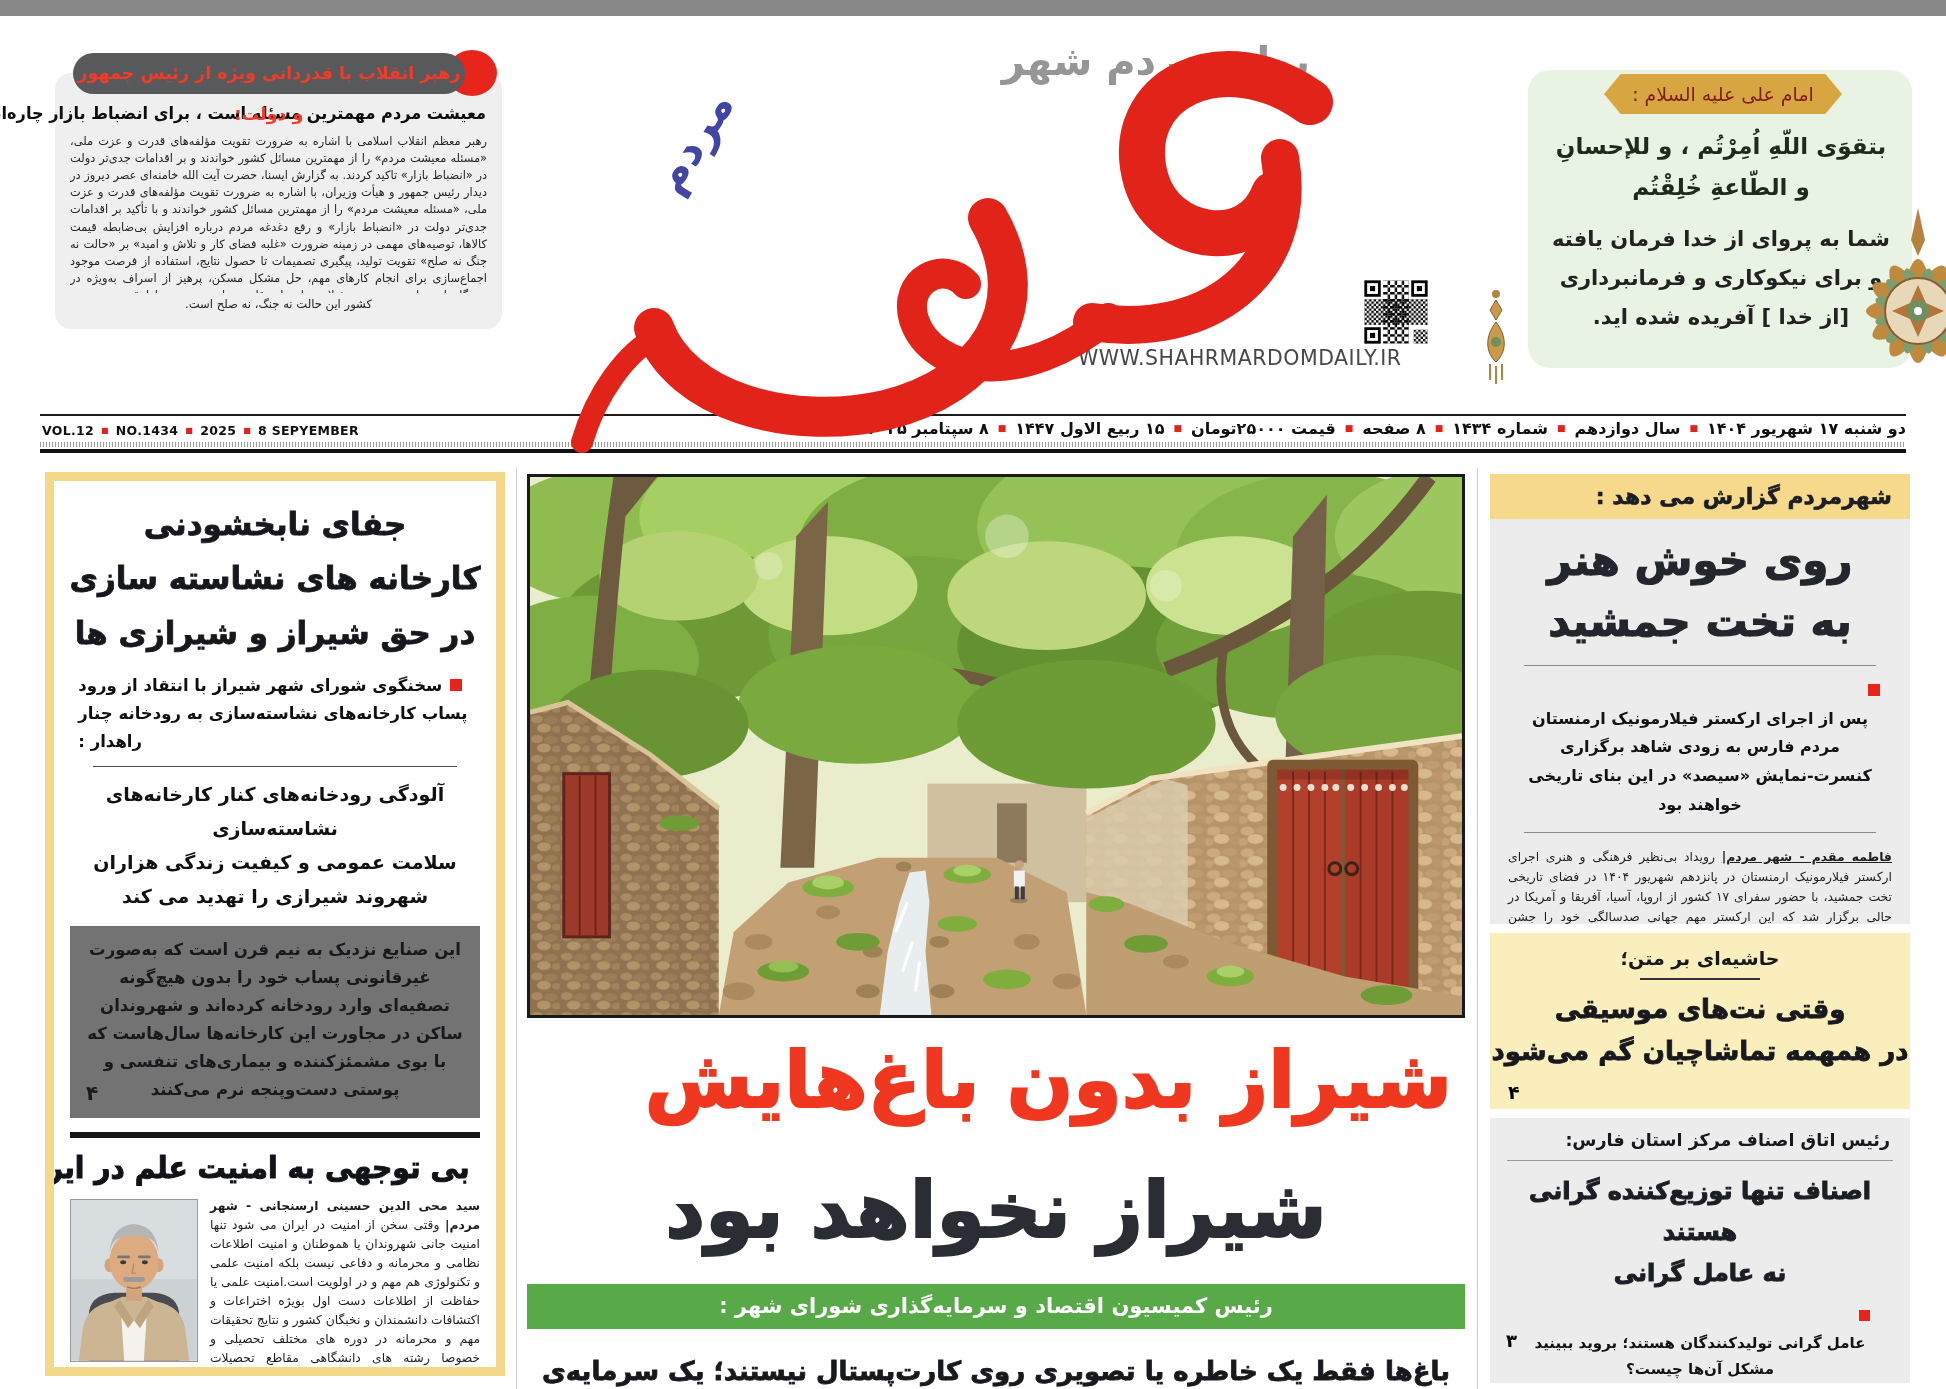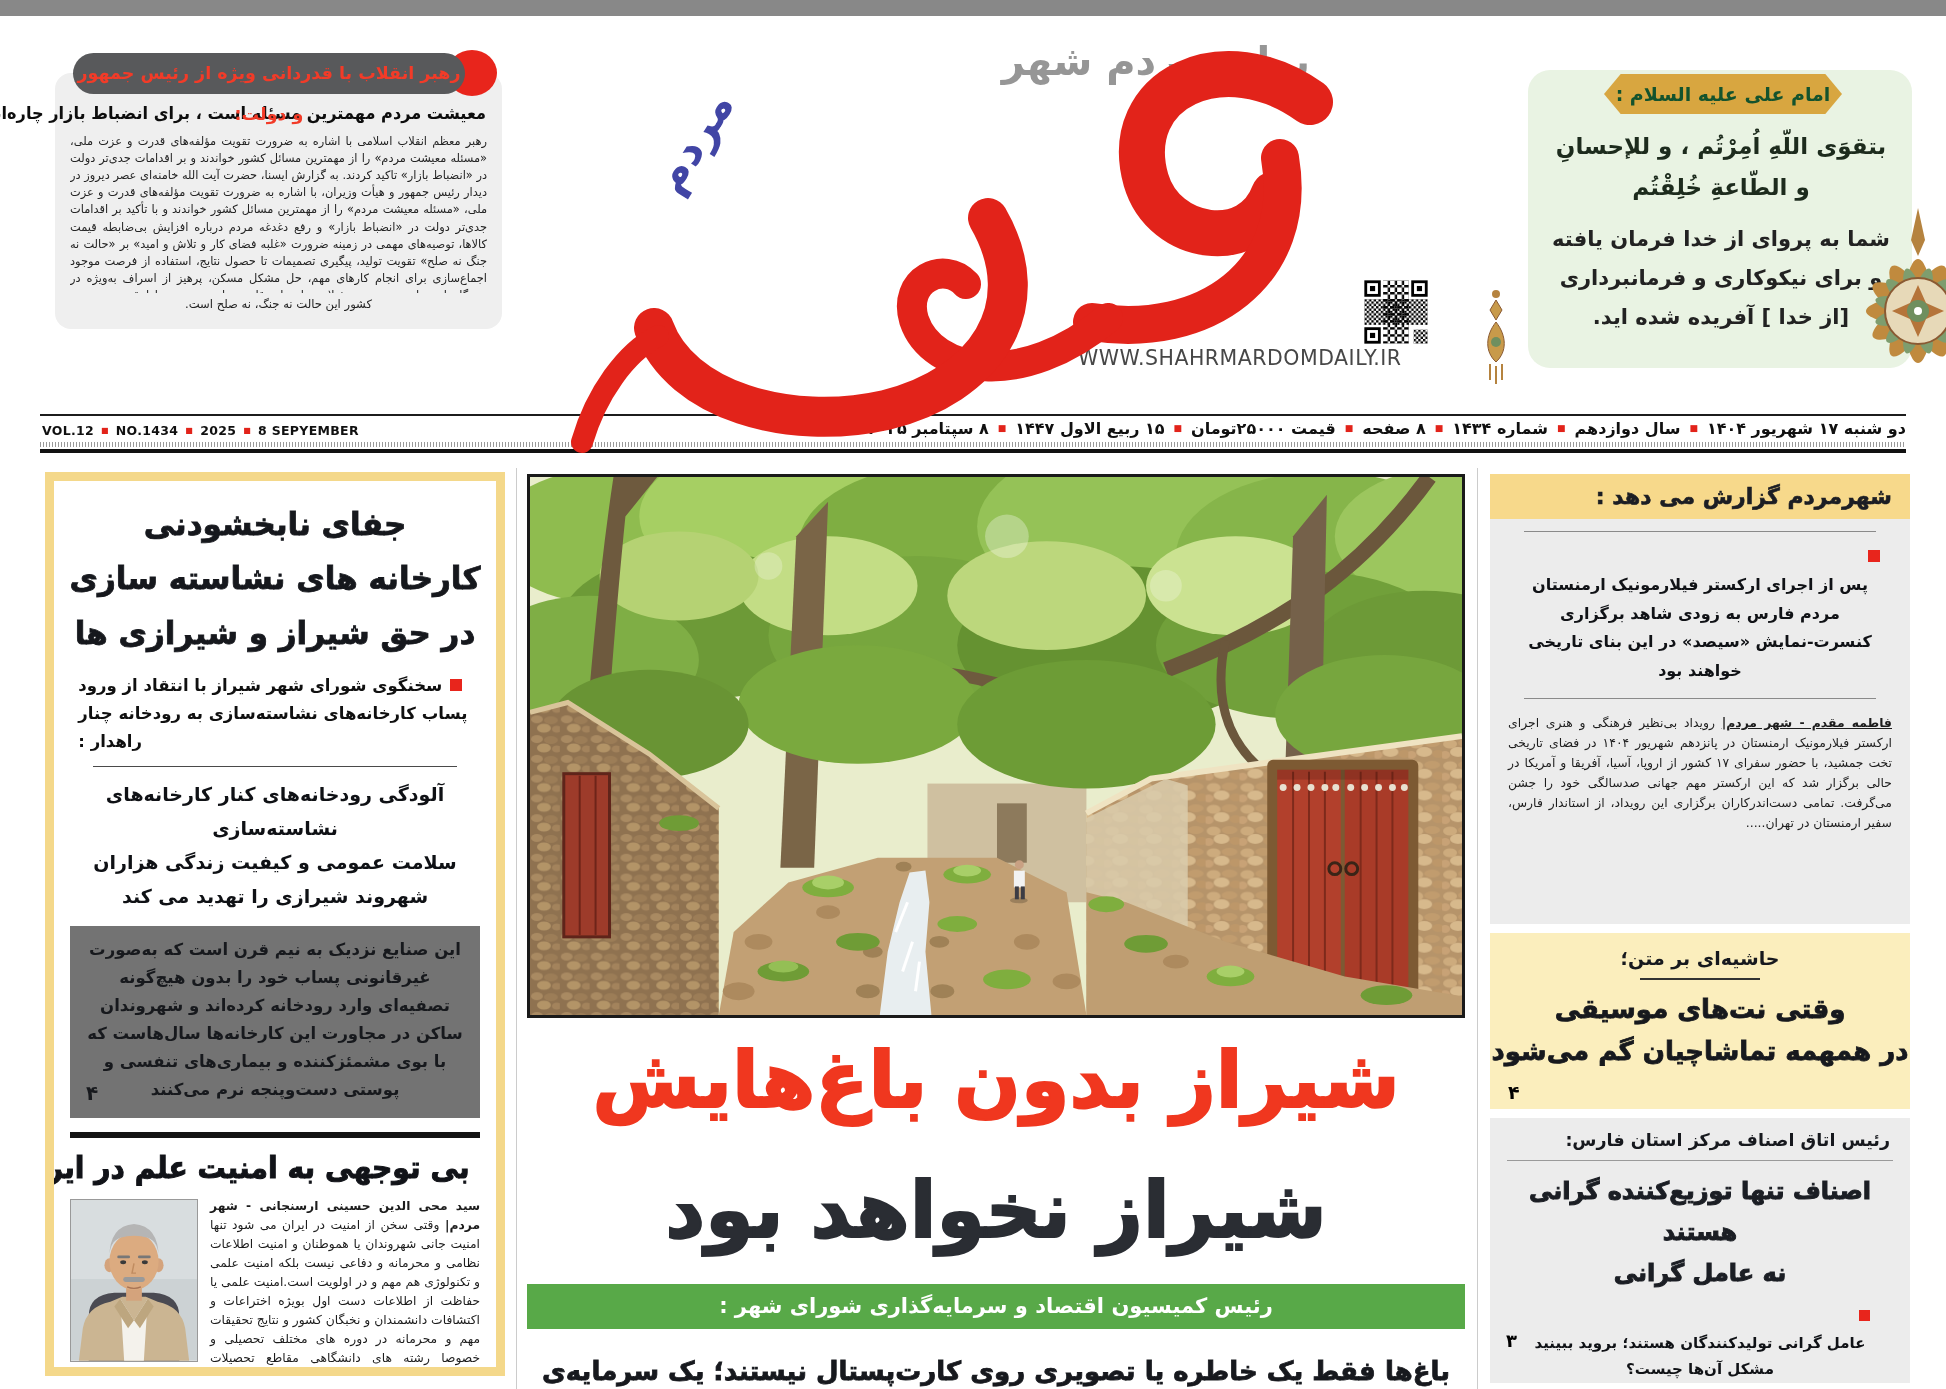--- a/index.html
+++ b/index.html
@@ -24,21 +24,21 @@
     text-align:center; white-space:nowrap; }
   .logo-svg { left:552px; top:6px; width:786px; height:432px; z-index:1; pointer-events:none; }
   .logo-sub { left:633px; top:100px; width:120px; text-align:center; font-size:44px; font-weight:bold;
     color:#4145a5; transform:rotate(-58deg); z-index:2; }
   .qr { left:1362px; top:262px; width:68px; height:68px; }
   .website { left:1078px; top:330px; width:330px; font-size:20.5px; color:#474747; letter-spacing:.5px; }
 
   .quote-box { left:1528px; top:54px; width:384px; height:298px; background:#e9f3e3; border-radius:22px; }
   .quote-banner { left:1604px; top:58px; width:238px; height:40px; background:#d8a640;
     clip-path:polygon(0 50%, 7% 0, 93% 0, 100% 50%, 93% 100%, 7% 100%);
-    color:#14532d; font-weight:bold; font-size:19px; line-height:40px; text-align:center; z-index:2; }
+    color:#7f1d1d; font-weight:normal; font-size:19px; line-height:40px; text-align:center; z-index:2; }
   .quote-ar { left:1545px; top:110px; width:352px; text-align:center; font-size:23px; font-weight:bold;
     color:#1d2b1d; line-height:1.8; }
   .quote-fa { left:1545px; top:204px; width:352px; text-align:center; font-size:21px; font-weight:bold;
     color:#222; line-height:1.85; }
   .medallion { left:1858px; top:190px; width:120px; height:170px; z-index:3; }
   .pendant { left:1478px; top:272px; width:36px; height:98px; z-index:3; }
 
   
   .rule-top { left:40px; top:398px; width:1866px; height:2px; background:#1c1c1c; }
   .date-fa { right:40px; top:403px; font-size:16px; font-weight:bold; color:#101010; white-space:nowrap; }
@@ -66,21 +66,21 @@
   .factory-pageref { position:absolute; left:16px; bottom:8px; font-size:20px; font-weight:bold; }
   .black-divider { height:6px; background:#141414; margin:14px 2px 12px; }
   .science-headline { font-size:30px; font-weight:bold; text-align:center; color:#111318; margin:4px 0 12px;
     white-space:nowrap; transform:scaleX(.94); transform-origin:center; -webkit-text-stroke:1px currentColor; }
   .science-body { font-size:12.3px; line-height:1.55; text-align:justify; color:#1c1c1c; padding:0 2px; }
   .science-body .byline { font-weight:bold; }
   .portrait { float:left; width:128px; height:163px; margin:2px 12px 4px 0; border:1px solid #999; }
 
   
   .photo-frame { left:527px; top:458px; width:938px; height:544px; border:3px solid #1a1a1a; overflow:hidden; background:#e9edcc; }
-  .headline-red { left:540px; top:1008px; width:912px; text-align:center; font-size:78px; font-weight:bold;
+  .headline-red { left:540px; top:1008px; width:912px; text-align:right; font-size:78px; font-weight:bold;
     color:#f0371f; -webkit-text-stroke:2px currentColor; line-height:1.45; }
   .headline-dark { left:540px; top:1138px; width:912px; text-align:center; font-size:78px; font-weight:bold;
     color:#2a2d33; -webkit-text-stroke:2px currentColor; line-height:1.45; }
   .green-bar { left:527px; top:1268px; width:938px; height:45px; background:#58a948; color:#fff;
     font-size:21px; font-weight:bold; text-align:center; line-height:45px; }
   .center-bottom { left:527px; top:1340px; width:938px; text-align:center; font-size:26px; font-weight:bold;
     color:#17191e; -webkit-text-stroke:.8px currentColor; }
   .center-bottom .pg { font-size:20px; vertical-align:-10px; margin-right:14px; }
 
   
@@ -404,20 +404,22 @@
   <div class="abs headline-dark rtl">شیراز نخواهد بود</div>
   <div class="abs green-bar rtl">رئیس کمیسیون اقتصاد و سرمایه‌گذاری شورای شهر :</div>
   <div class="abs center-bottom rtl">
     <span>باغ‌ها فقط یک خاطره یا تصویری روی کارت‌پستال نیستند؛ یک سرمایه‌ی حیاتی‌اند</span>
     <span class="pg">۳</span>
   </div>
 
   <div class="abs report-tab rtl">شهرمردم گزارش می دهد :</div>
 
   <div class="abs persepolis-box rtl">
+    <div class="persepolis-headline pre">روی خوش هنر
+به تخت جمشید</div>
     <hr class="hr-gray">
     <div class="persepolis-lead pre">
       <span class="bullet"></span><span class="pre">پس از اجرای ارکستر فیلارمونیک ارمنستان
 مردم فارس به زودی شاهد برگزاری
 کنسرت-نمایش «سیصد» در این بنای تاریخی خواهند بود</span>
     </div>
     <hr class="hr-gray">
     <div class="persepolis-body">
       <span class="byline">فاطمه مقدم - شهر مردم|</span><span> رویداد بی‌نظیر فرهنگی و هنری اجرای ارکستر فیلارمونیک ارمنستان در پانزدهم شهریور ۱۴۰۴ در فضای تاریخی تخت جمشید، با حضور سفرای ۱۷ کشور از اروپا، آسیا، آفریقا و آمریکا در حالی برگزار شد که این ارکستر مهم جهانی صدسالگی خود را جشن می‌گرفت. تمامی دست‌اندرکاران برگزاری این رویداد، از استاندار فارس، سفیر ارمنستان در تهران.....</span>
     </div>

